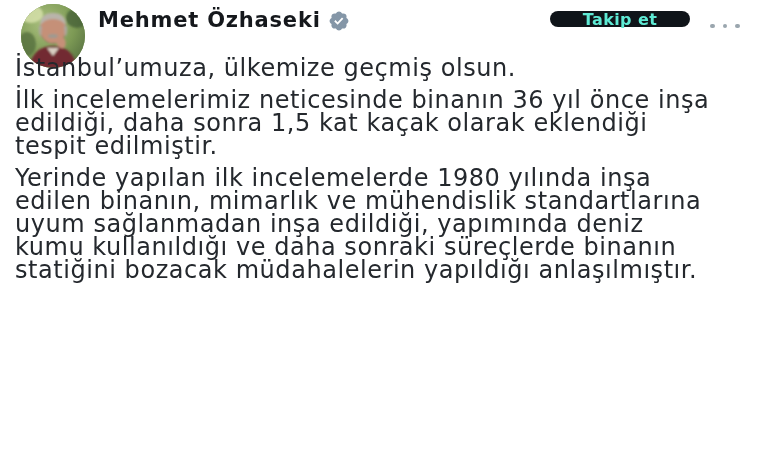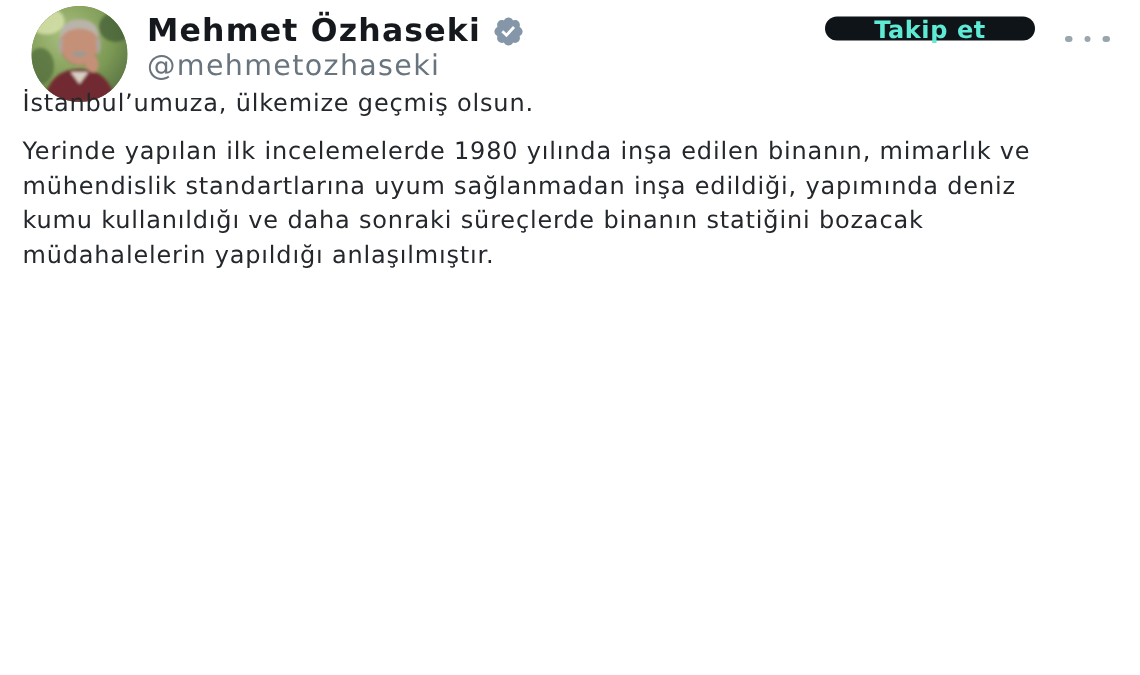--- a/index.html
+++ b/index.html
@@ -59,21 +59,21 @@
     cursor: pointer;
   }
   .more-btn i {
     width: 4.5px; height: 4.5px; border-radius: 50%;
     background: #9aa6ae; display: block;
   }
   
   .tweet-body {
     position: absolute; left: 15px; top: 57px;
     width: 704px;
-    font-size: 16px; line-height: 23px;
+    font-size: 24px; line-height: 23px;
     letter-spacing: 0.55px;
     color: #24282d;
   }
   .tweet-body p { margin: 0 0 9px 0; }
 </style>
 </head>
 <body>
 
 <div class="tweet-card">
 
@@ -112,29 +112,29 @@
     </svg>
   </div>
 
   <div class="names">
     <div class="name-row">
       <span class="display-name">Mehmet Özhaseki</span>
       <svg class="badge" viewBox="0 0 24 24">
         <path fill="#8496a7" d="M22.25 12c0-1.43-.88-2.67-2.19-3.34.46-1.39.2-2.9-.81-3.91s-2.52-1.27-3.91-.81c-.66-1.31-1.91-2.19-3.34-2.19s-2.67.88-3.33 2.19c-1.4-.46-2.91-.2-3.92.81s-1.26 2.52-.8 3.91c-1.31.67-2.2 1.91-2.2 3.34s.89 2.67 2.2 3.34c-.46 1.39-.21 2.9.8 3.91s2.52 1.26 3.91.81c.67 1.31 1.91 2.19 3.34 2.19s2.68-.88 3.34-2.19c1.39.45 2.9.2 3.91-.81s1.27-2.52.81-3.91c1.31-.67 2.19-1.91 2.19-3.34zm-11.71 4.2L6.8 12.46l1.41-1.42 2.26 2.26 4.8-5.23 1.47 1.36-6.2 6.77z"></path>
       </svg>
     </div>
-    <div class="user-handle">@mehmetozhaseki</div>
   </div>
 
   <button class="follow-btn">Takip et</button>
 
   <div class="more-btn">
     <i></i>
     <i></i>
     <i></i>
   </div>
 
   <div class="tweet-body">
     <p>İstanbul’umuza, ülkemize geçmiş olsun.</p>
+    <p>İlk incelemelerimiz neticesinde binanın 36 yıl önce inşa edildiği, daha sonra 1,5 kat kaçak olarak eklendiği tespit edilmiştir.</p>
     <p>Yerinde yapılan ilk incelemelerde 1980 yılında inşa edilen binanın, mimarlık ve mühendislik standartlarına uyum sağlanmadan inşa edildiği, yapımında deniz kumu kullanıldığı ve daha sonraki süreçlerde binanın statiğini bozacak müdahalelerin yapıldığı anlaşılmıştır.</p>
   </div>
 
 </div>
 
 </body></html>

